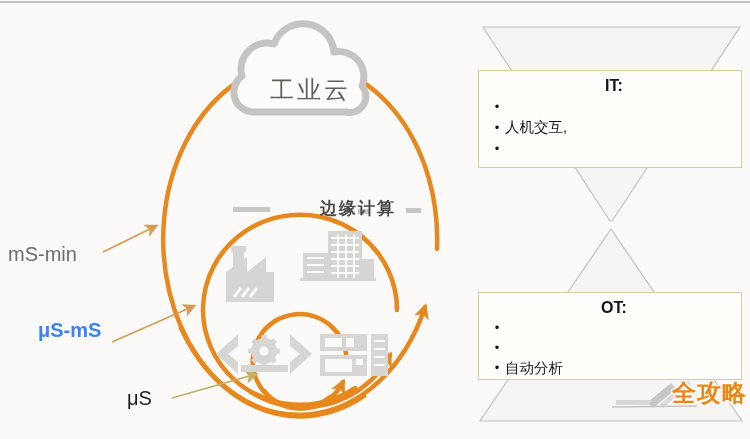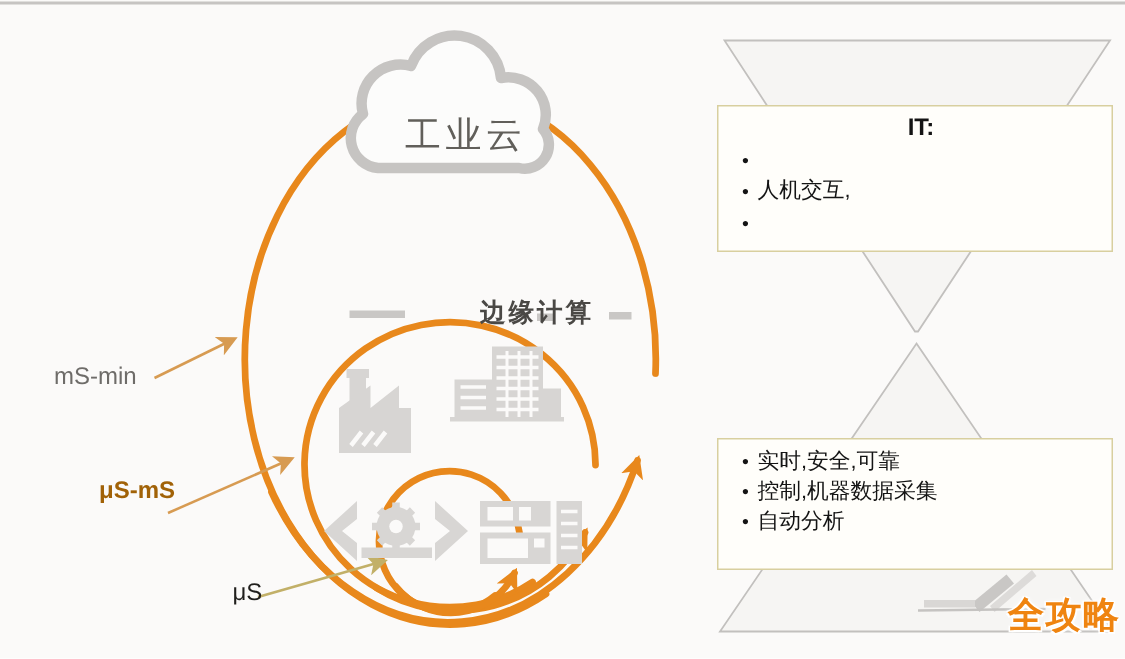--- a/index.html
+++ b/index.html
@@ -11,37 +11,37 @@
   .abs{position:absolute;}
   #diagram-svg{position:absolute;left:0;top:0;}
   .cloud-label{
     left:270px;top:74px;width:96px;
     font-size:24px;font-weight:400;color:#615f5a;letter-spacing:3px;
   }
   .edge-label{
     left:276px;top:197px;width:84px;text-align:center;
     font-size:17px;font-weight:700;color:#4a4845;letter-spacing:2px;margin-left:40px;
   }
-  .lat-label{font-size:16px;color:#26251f;margin-left:28px;}
+  .lat-label{font-size:20px;color:#26251f;}
   .lat-ms-min{left:8px;top:243px;color:#6e6c69;font-weight:400;}
-  .lat-us-ms{left:38px;top:319px;font-weight:700;color:#a16207;}
+  .lat-us-ms{left:38px;top:319px;font-weight:700;color:#3b82f6;}
   .lat-us{left:127px;top:387px;font-weight:400;color:#201f1d;}
   .info-box{
     background:#fffefa;border:1.6px solid #d8cf9f;
     box-sizing:border-box;padding:5px 2px 4px 10px;text-align:center;
   }
   .it-box{left:478px;top:70px;width:264px;height:98px;}
   .ot-box{left:478px;top:292px;width:264px;height:88px;}
   .info-title{font-size:16px;font-weight:700;color:#141414;line-height:20px;}
   .info-row{display:flex;align-items:flex-start;line-height:21px;}
   .ot-box .info-row{line-height:20px;}
   .info-bullet{width:16px;font-size:13px;color:#141414;flex:0 0 16px;}
   .info-text{font-size:14.5px;color:#141414;white-space:nowrap;}
   .watermark-text{
-    left:672px;top:394px;font-size:24px;font-weight:700;color:#ef8410;
+    left:672px;top:377px;font-size:24px;font-weight:700;color:#ef8410;
     letter-spacing:1px;
     text-shadow:-1px -1px 0 #fff,1px -1px 0 #fff,-1px 1px 0 #fff,1px 1px 0 #fff,0 0 4px #fff;
     font-family:Liberation Mono, monospace;
   }
 </style>
 </head>
 <body>
 
 <div id="stage">
 
@@ -149,27 +149,26 @@
     <div class="info-row">
       <span class="info-bullet">•</span>
       <span class="info-text">人机交互,</span>
     </div>
     <div class="info-row">
       <span class="info-bullet">•</span>
     </div>
   </div>
 
   <div class="abs info-box ot-box">
+    <div class="info-title">OT:</div>
     <div class="info-row">
       <span class="info-bullet">•</span>
-      <span class="info-text">实时,安全,可靠</span>
     </div>
     <div class="info-row">
       <span class="info-bullet">•</span>
-      <span class="info-text">控制,机器数据采集</span>
     </div>
     <div class="info-row">
       <span class="info-bullet">•</span>
       <span class="info-text">自动分析</span>
     </div>
   </div>
 
   <div class="abs watermark-text">全攻略</div>
 
 </div>

